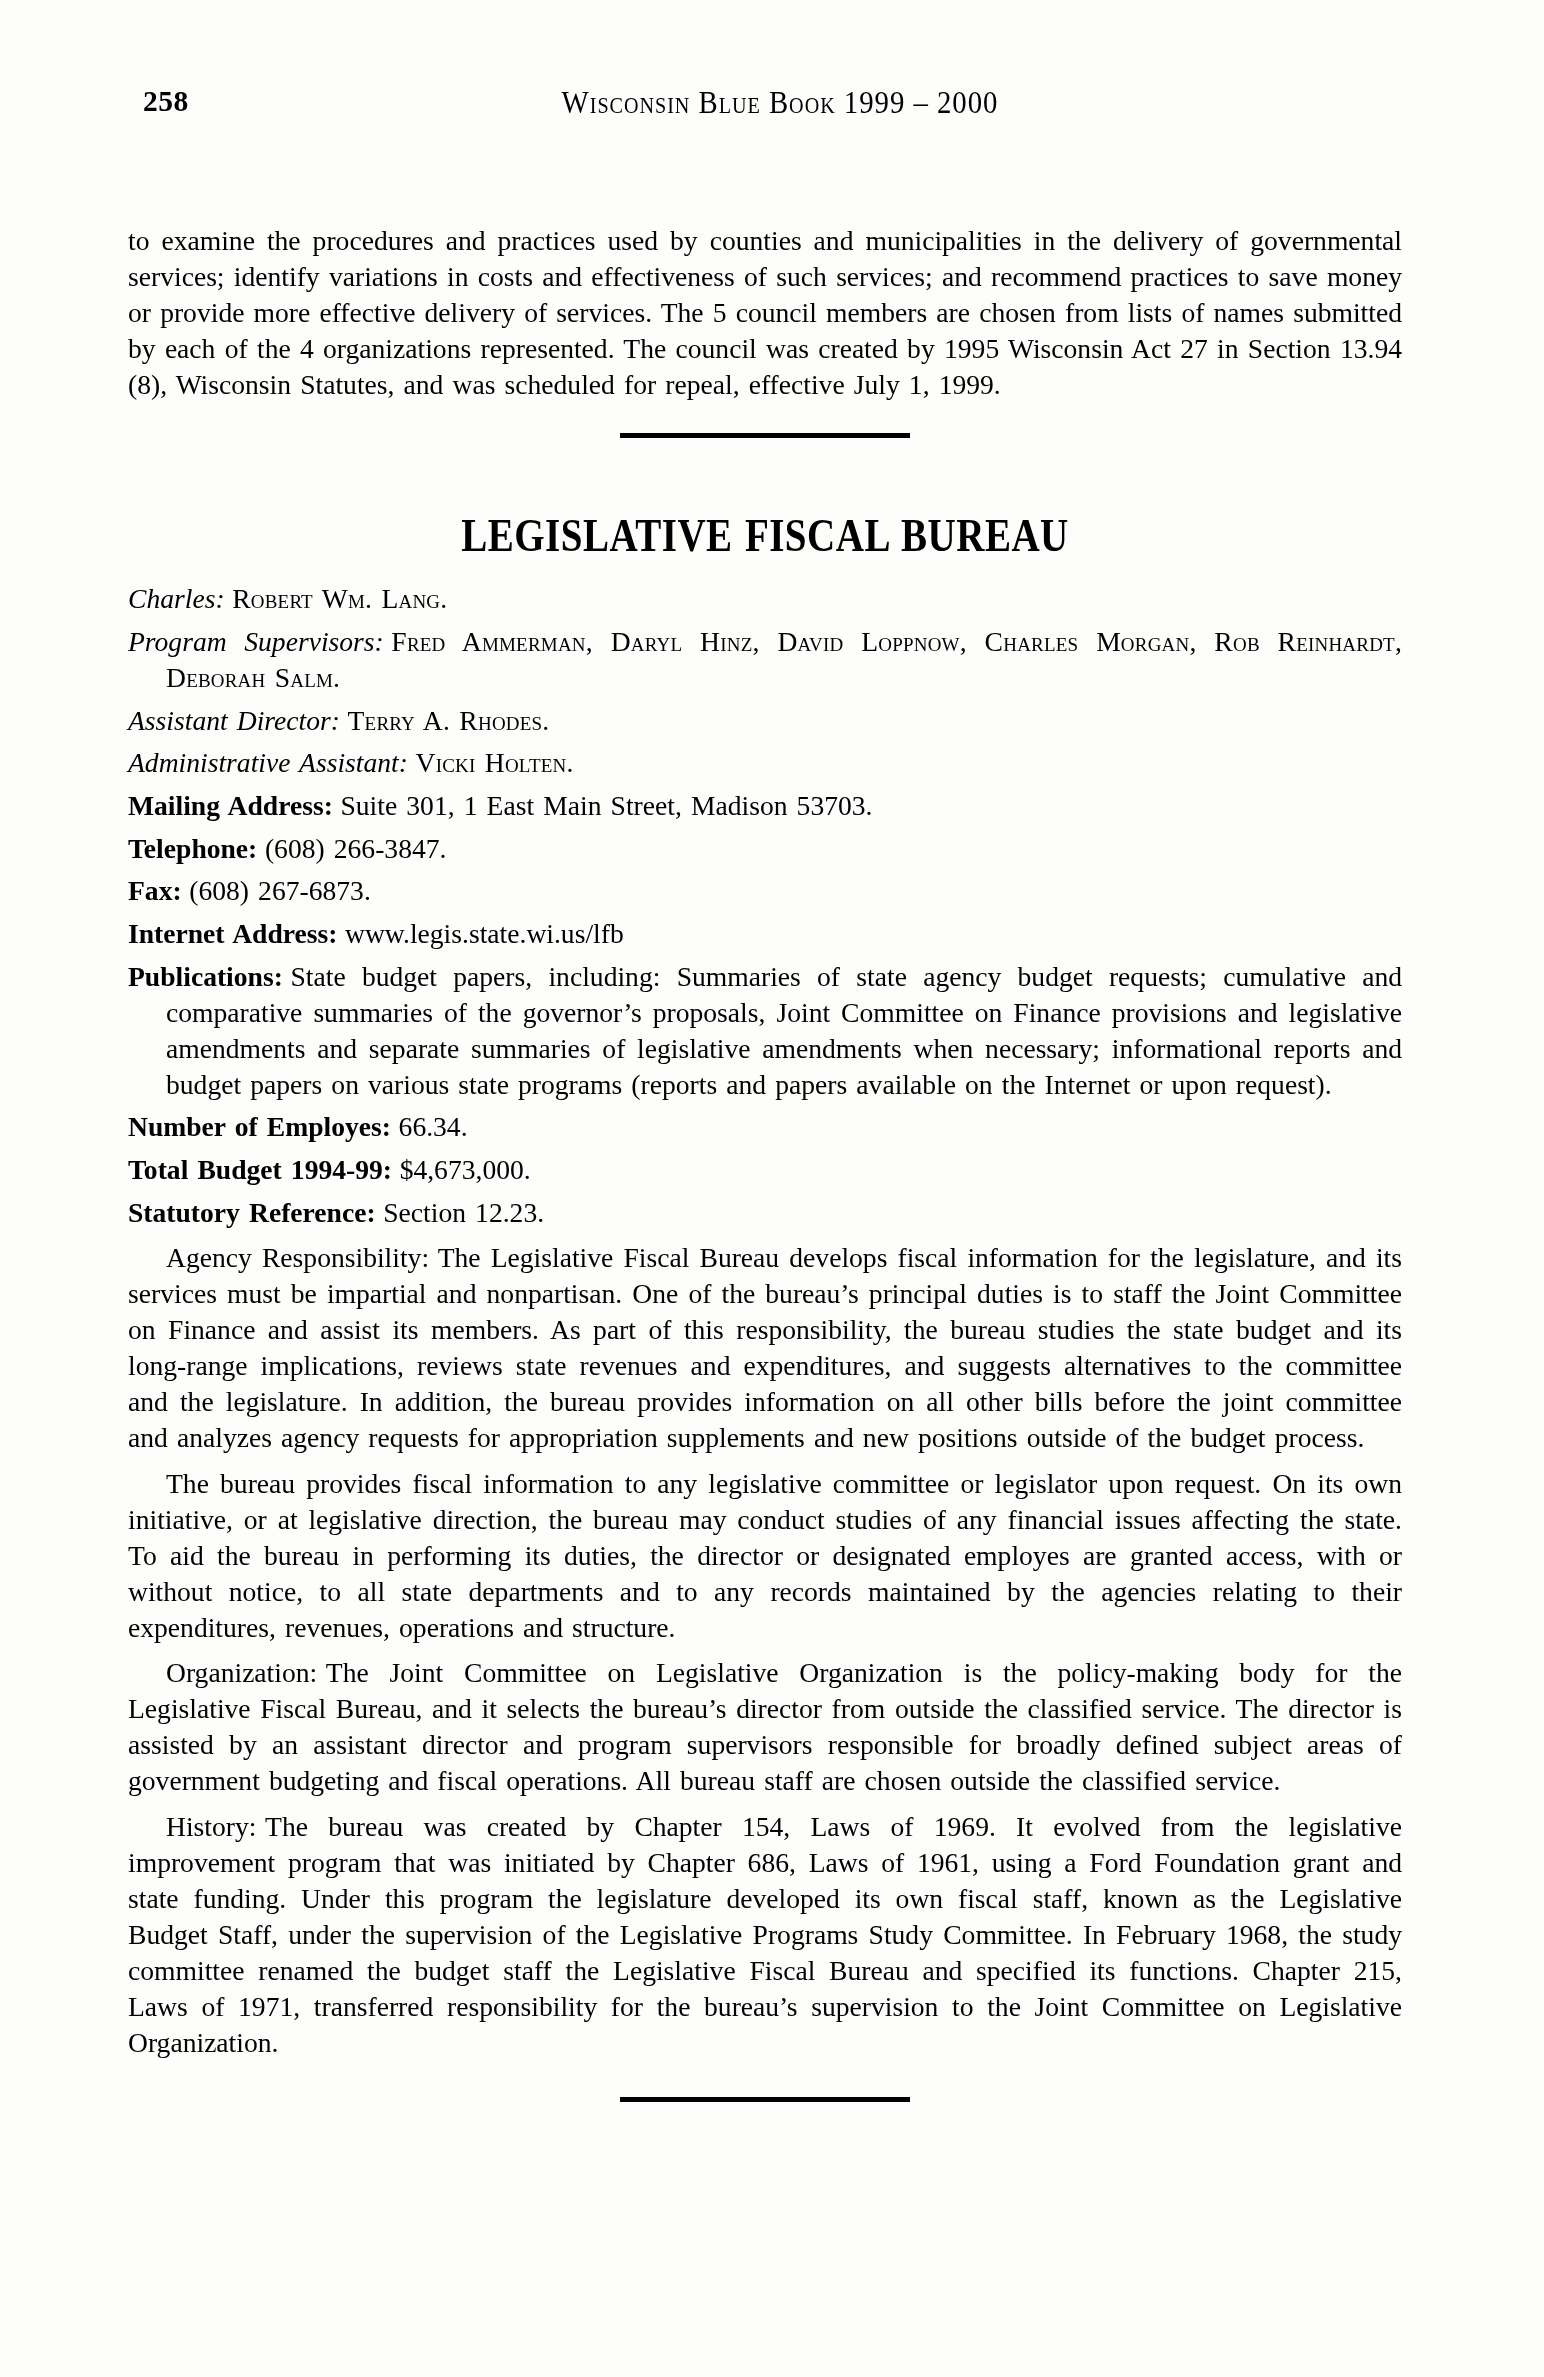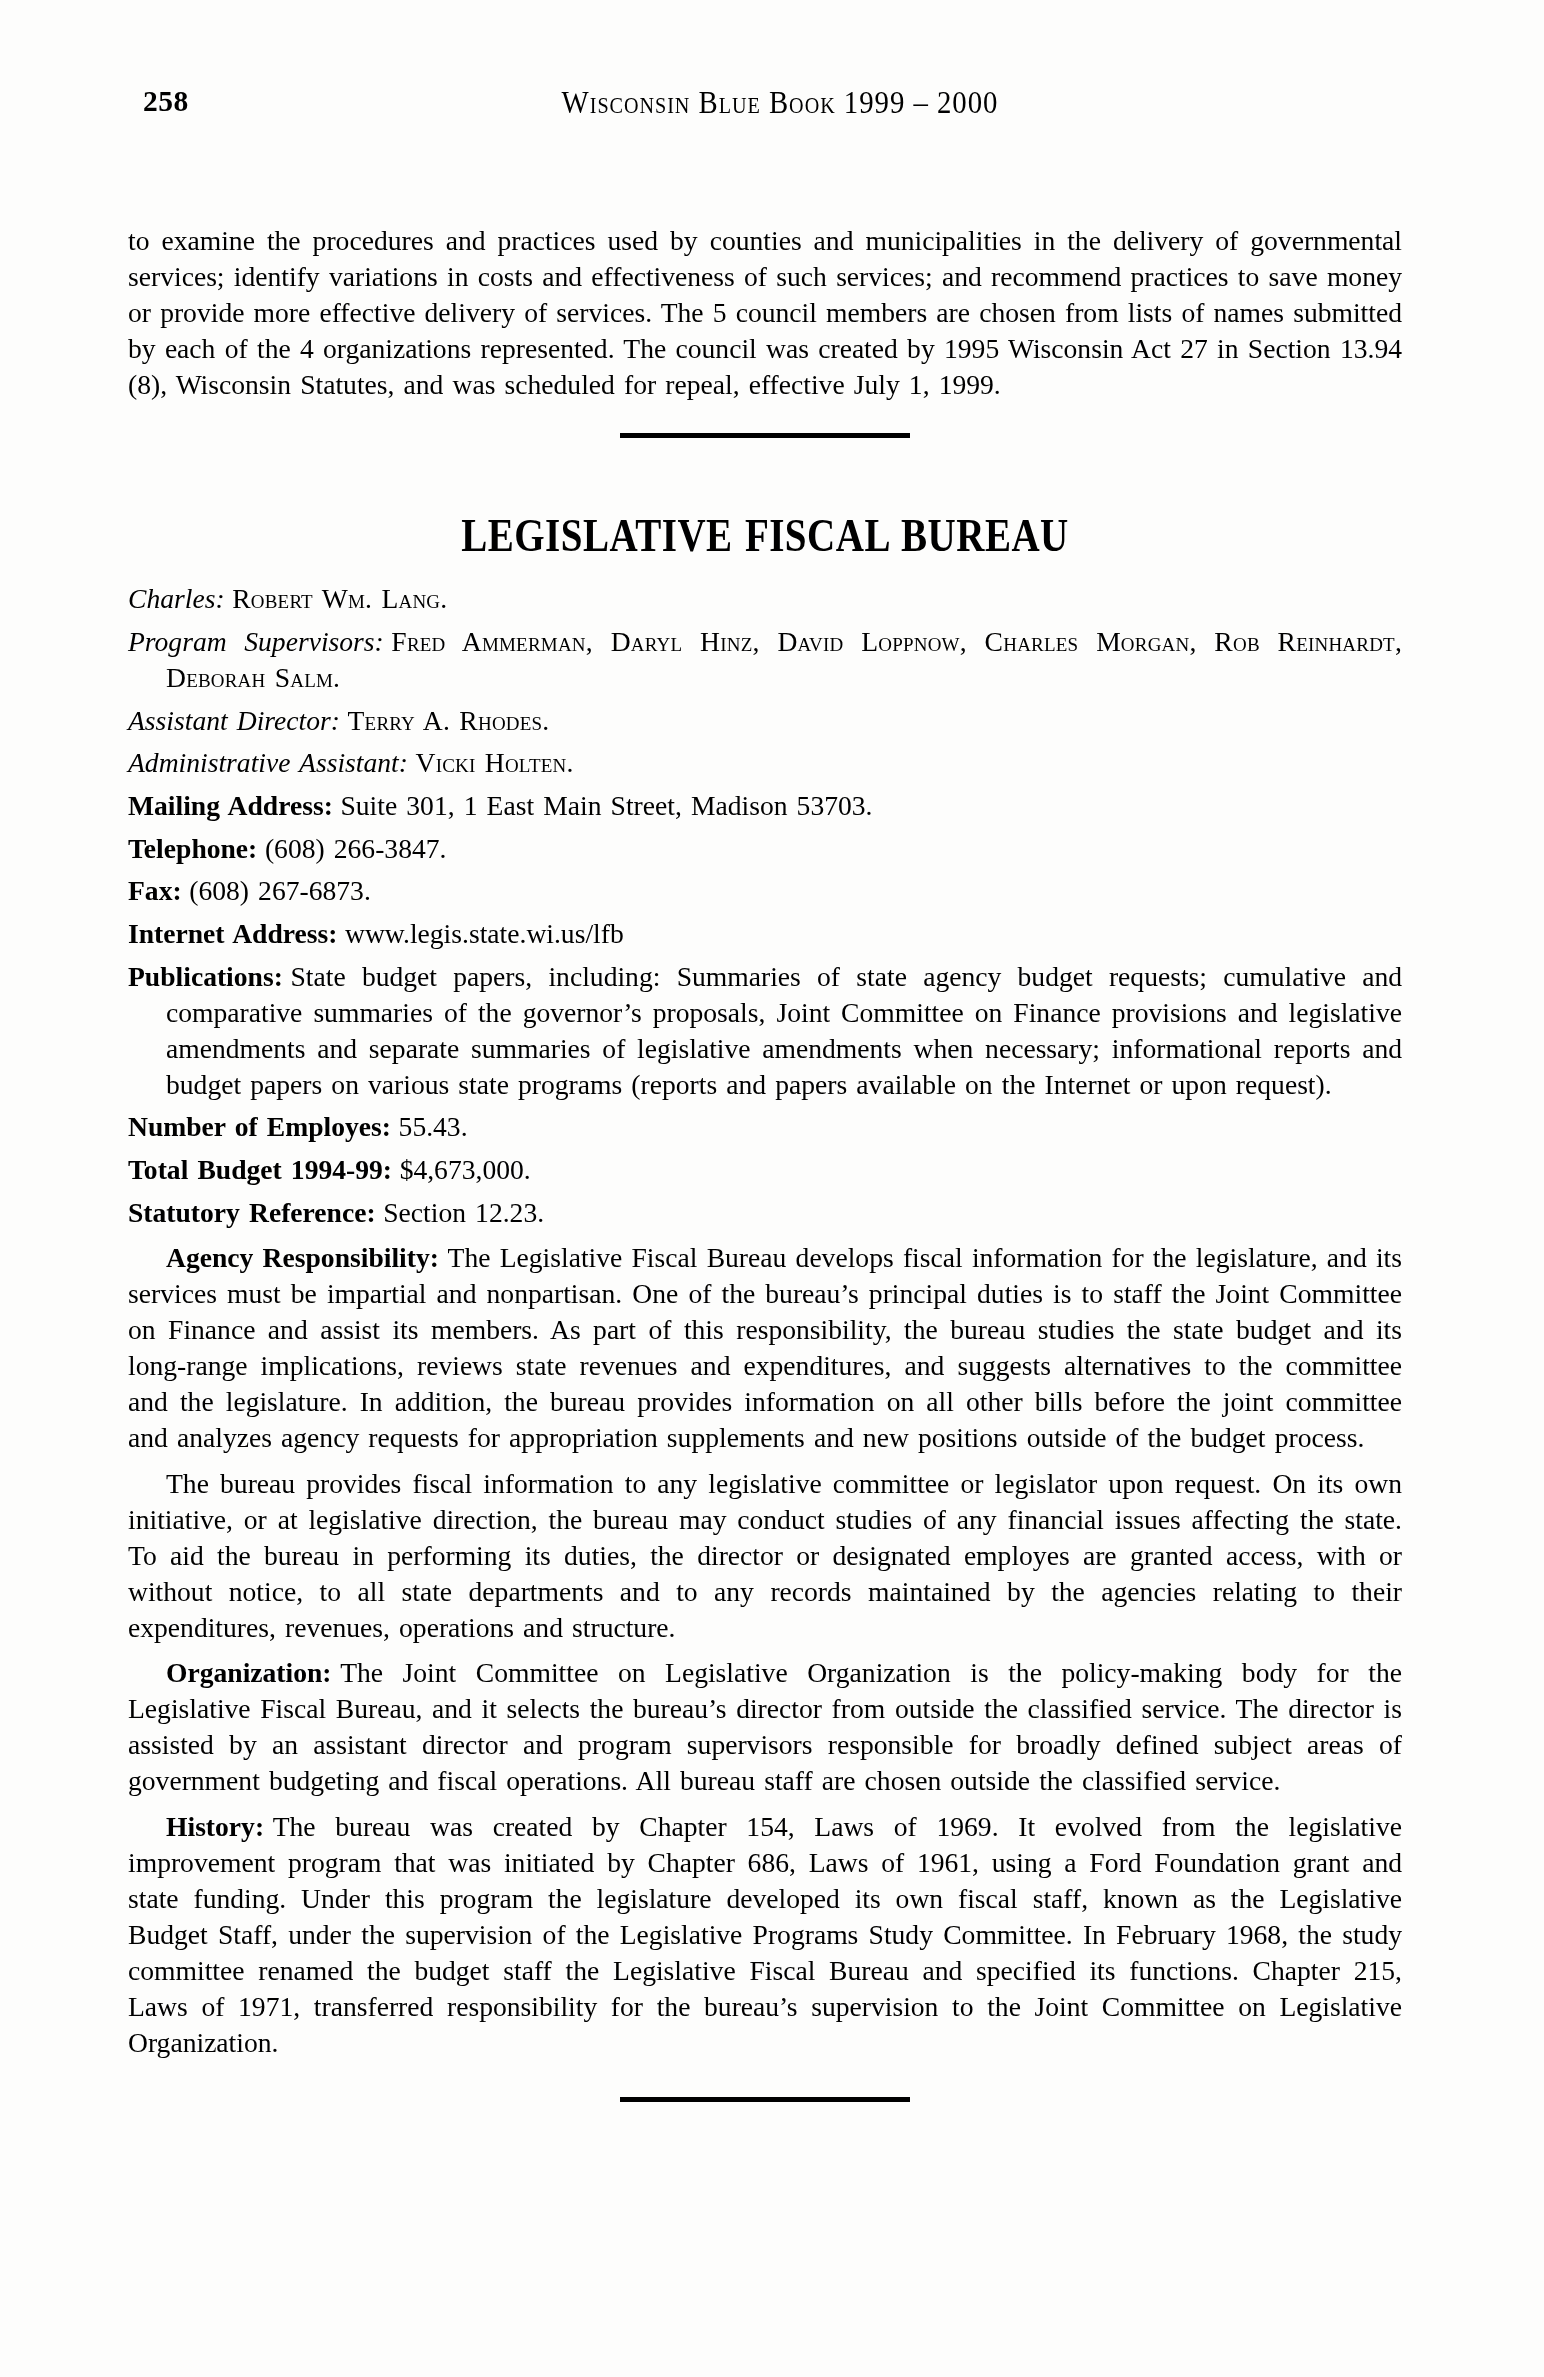--- a/index.html
+++ b/index.html
@@ -91,21 +91,21 @@
     font-weight: bold;
     margin-right: 7.6px;
   }
   .body-paragraphs { margin-top: 3.8px; }
   .body-para {
     text-align: justify;
     text-indent: 38px;
     margin: 9.5px 0 0 0;
   }
   .para-head {
-    font-weight: bold;
+    font-weight: normal;
     margin-right: 8.6px;
   }
   .para-head:empty { margin-right: 0; }
   .end-rule { margin-top: 36px; }
 </style>
 </head>
 <body>
 
 <div class="page">
 
@@ -147,21 +147,21 @@
       <p class="entry">
         <span class="entry-label-bold">Fax:</span><span>(608) 267-6873.</span>
       </p>
       <p class="entry">
         <span class="entry-label-bold">Internet Address:</span><span>www.legis.state.wi.us/lfb</span>
       </p>
       <p class="entry">
         <span class="entry-label-bold">Publications:</span><span>State budget papers, including: Summaries of state agency budget requests; cumulative and comparative summaries of the governor’s proposals, Joint Committee on Finance provisions and legislative amendments and separate summaries of legislative amendments when necessary; informational reports and budget papers on various state programs (reports and papers available on the Internet or upon request).</span>
       </p>
       <p class="entry">
-        <span class="entry-label-bold">Number of Employes:</span><span>55.43.</span>
+        <span class="entry-label-bold">Number of Employes:</span><span>66.34.</span>
       </p>
       <p class="entry">
         <span class="entry-label-bold">Total Budget 1994-99:</span><span>$4,673,000.</span>
       </p>
       <p class="entry">
         <span class="entry-label-bold">Statutory Reference:</span><span>Section 12.23.</span>
       </p>
     </div>
 
     <div class="body-paragraphs">

